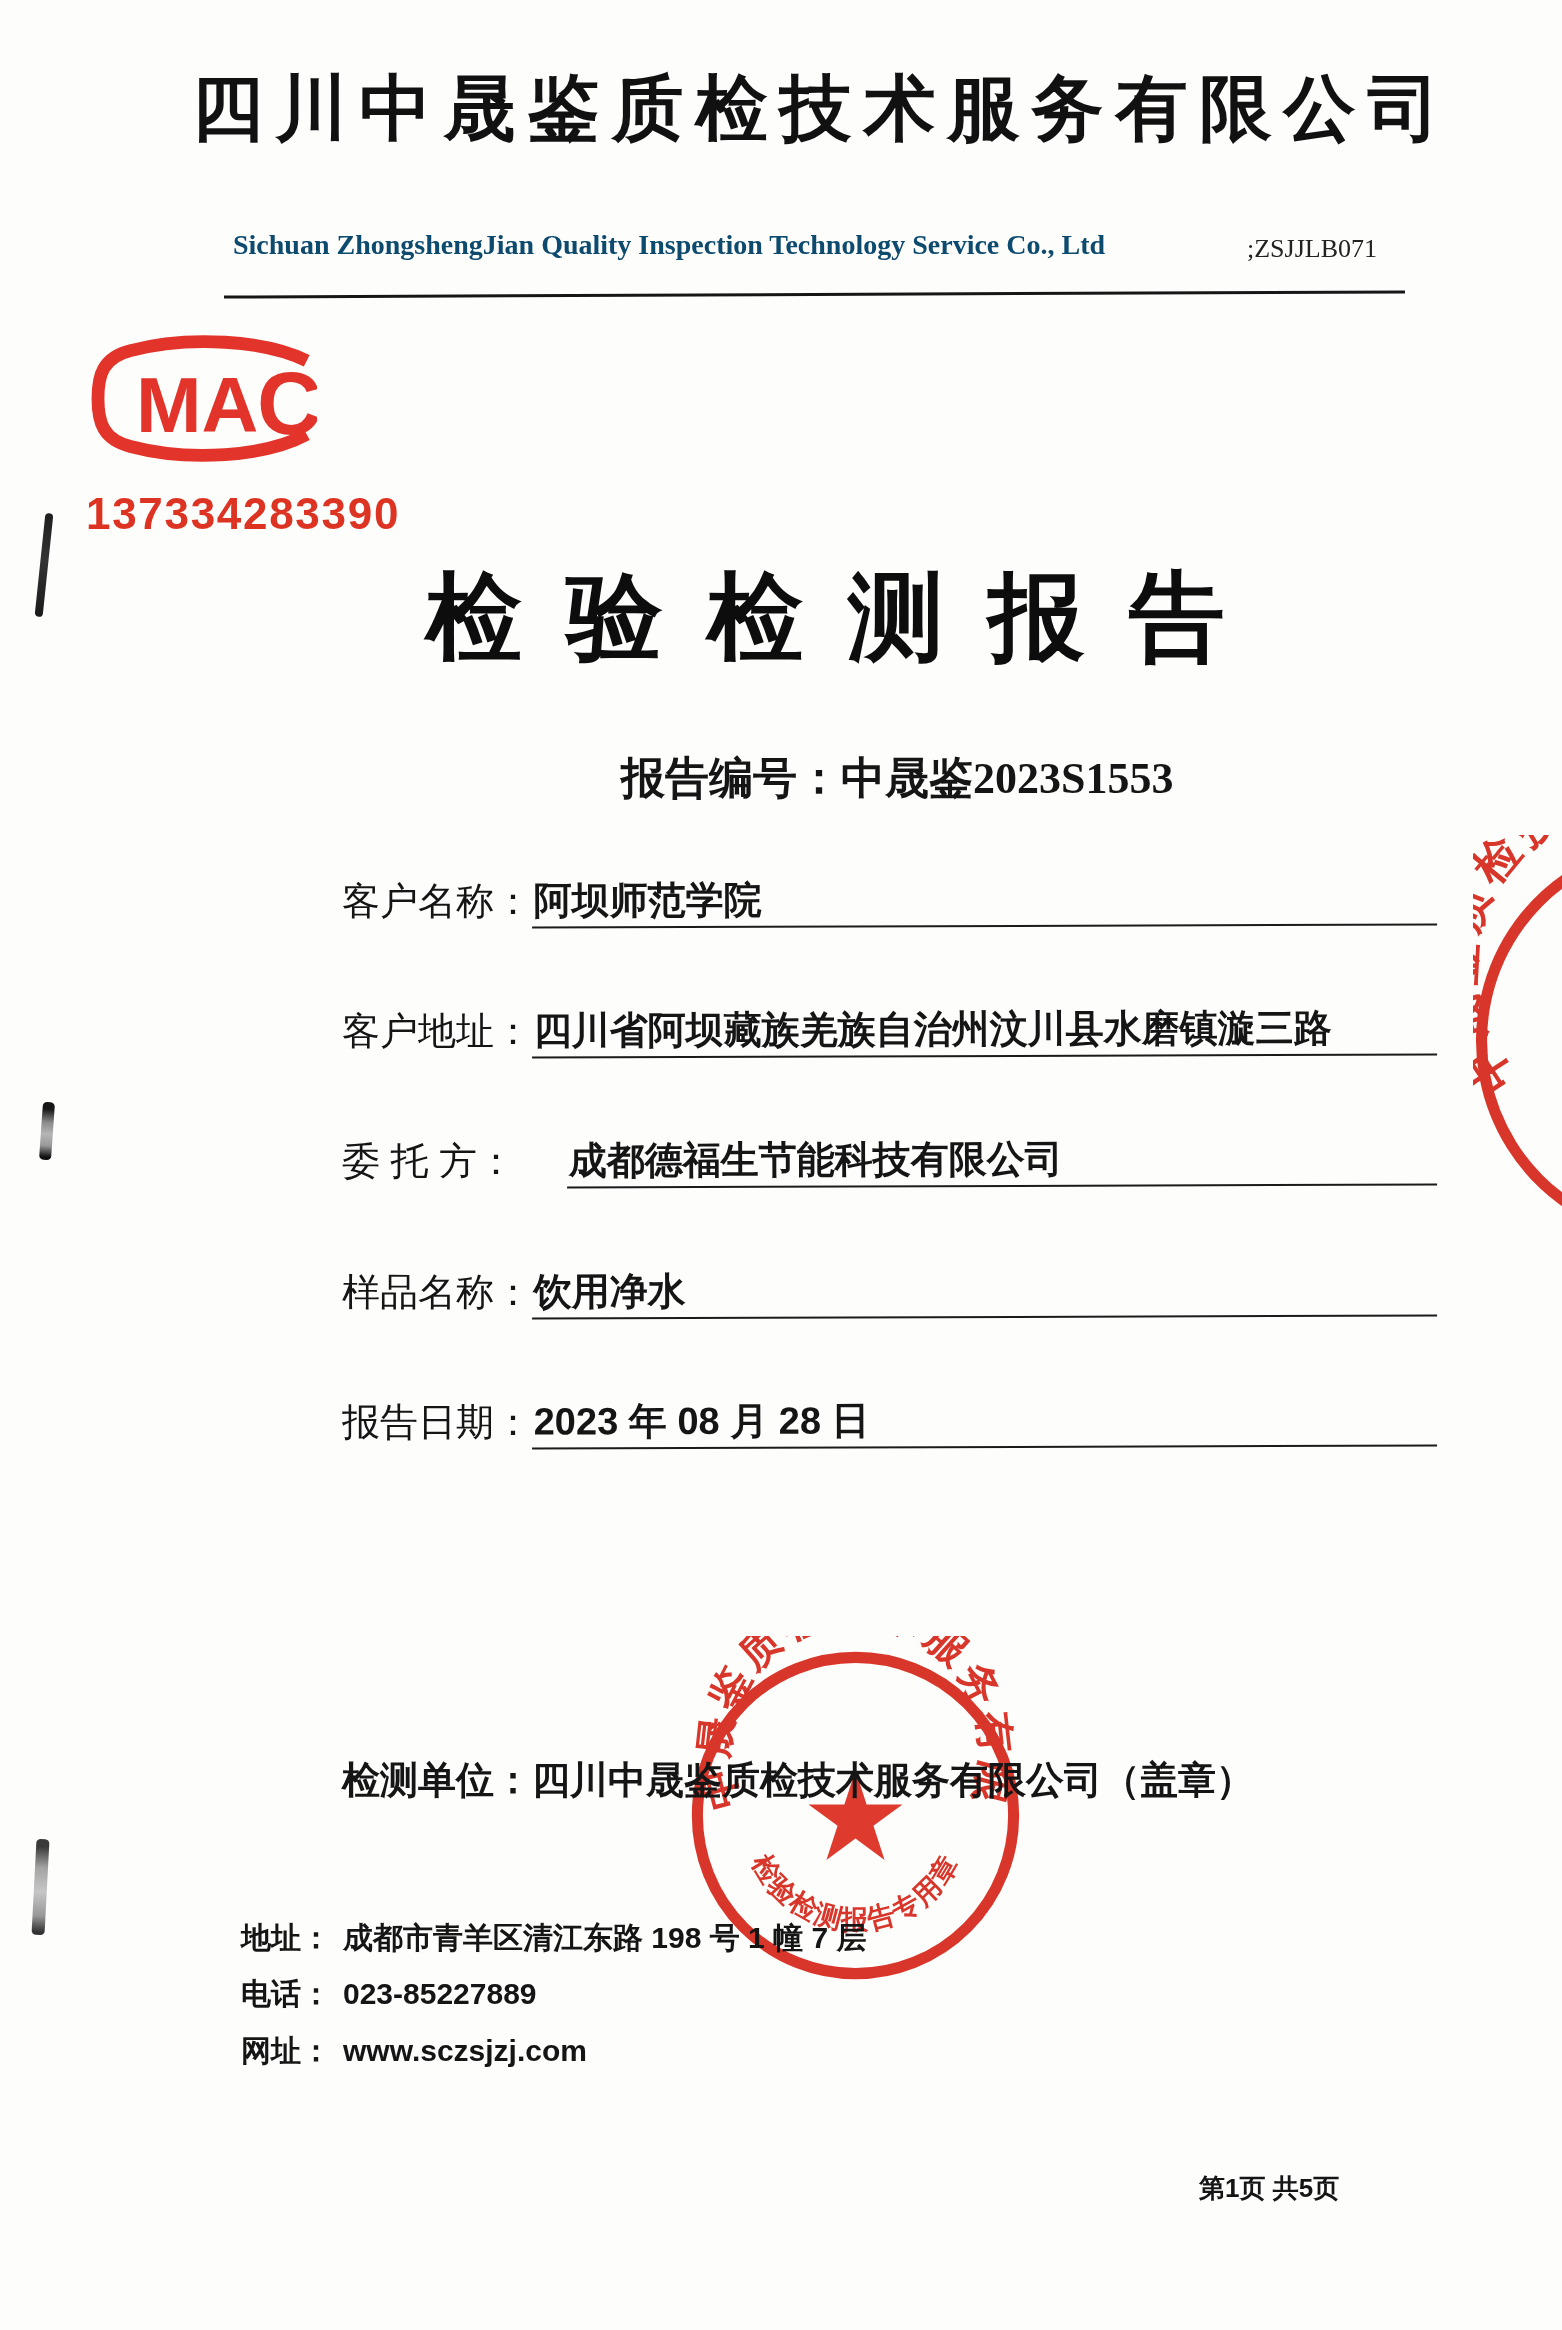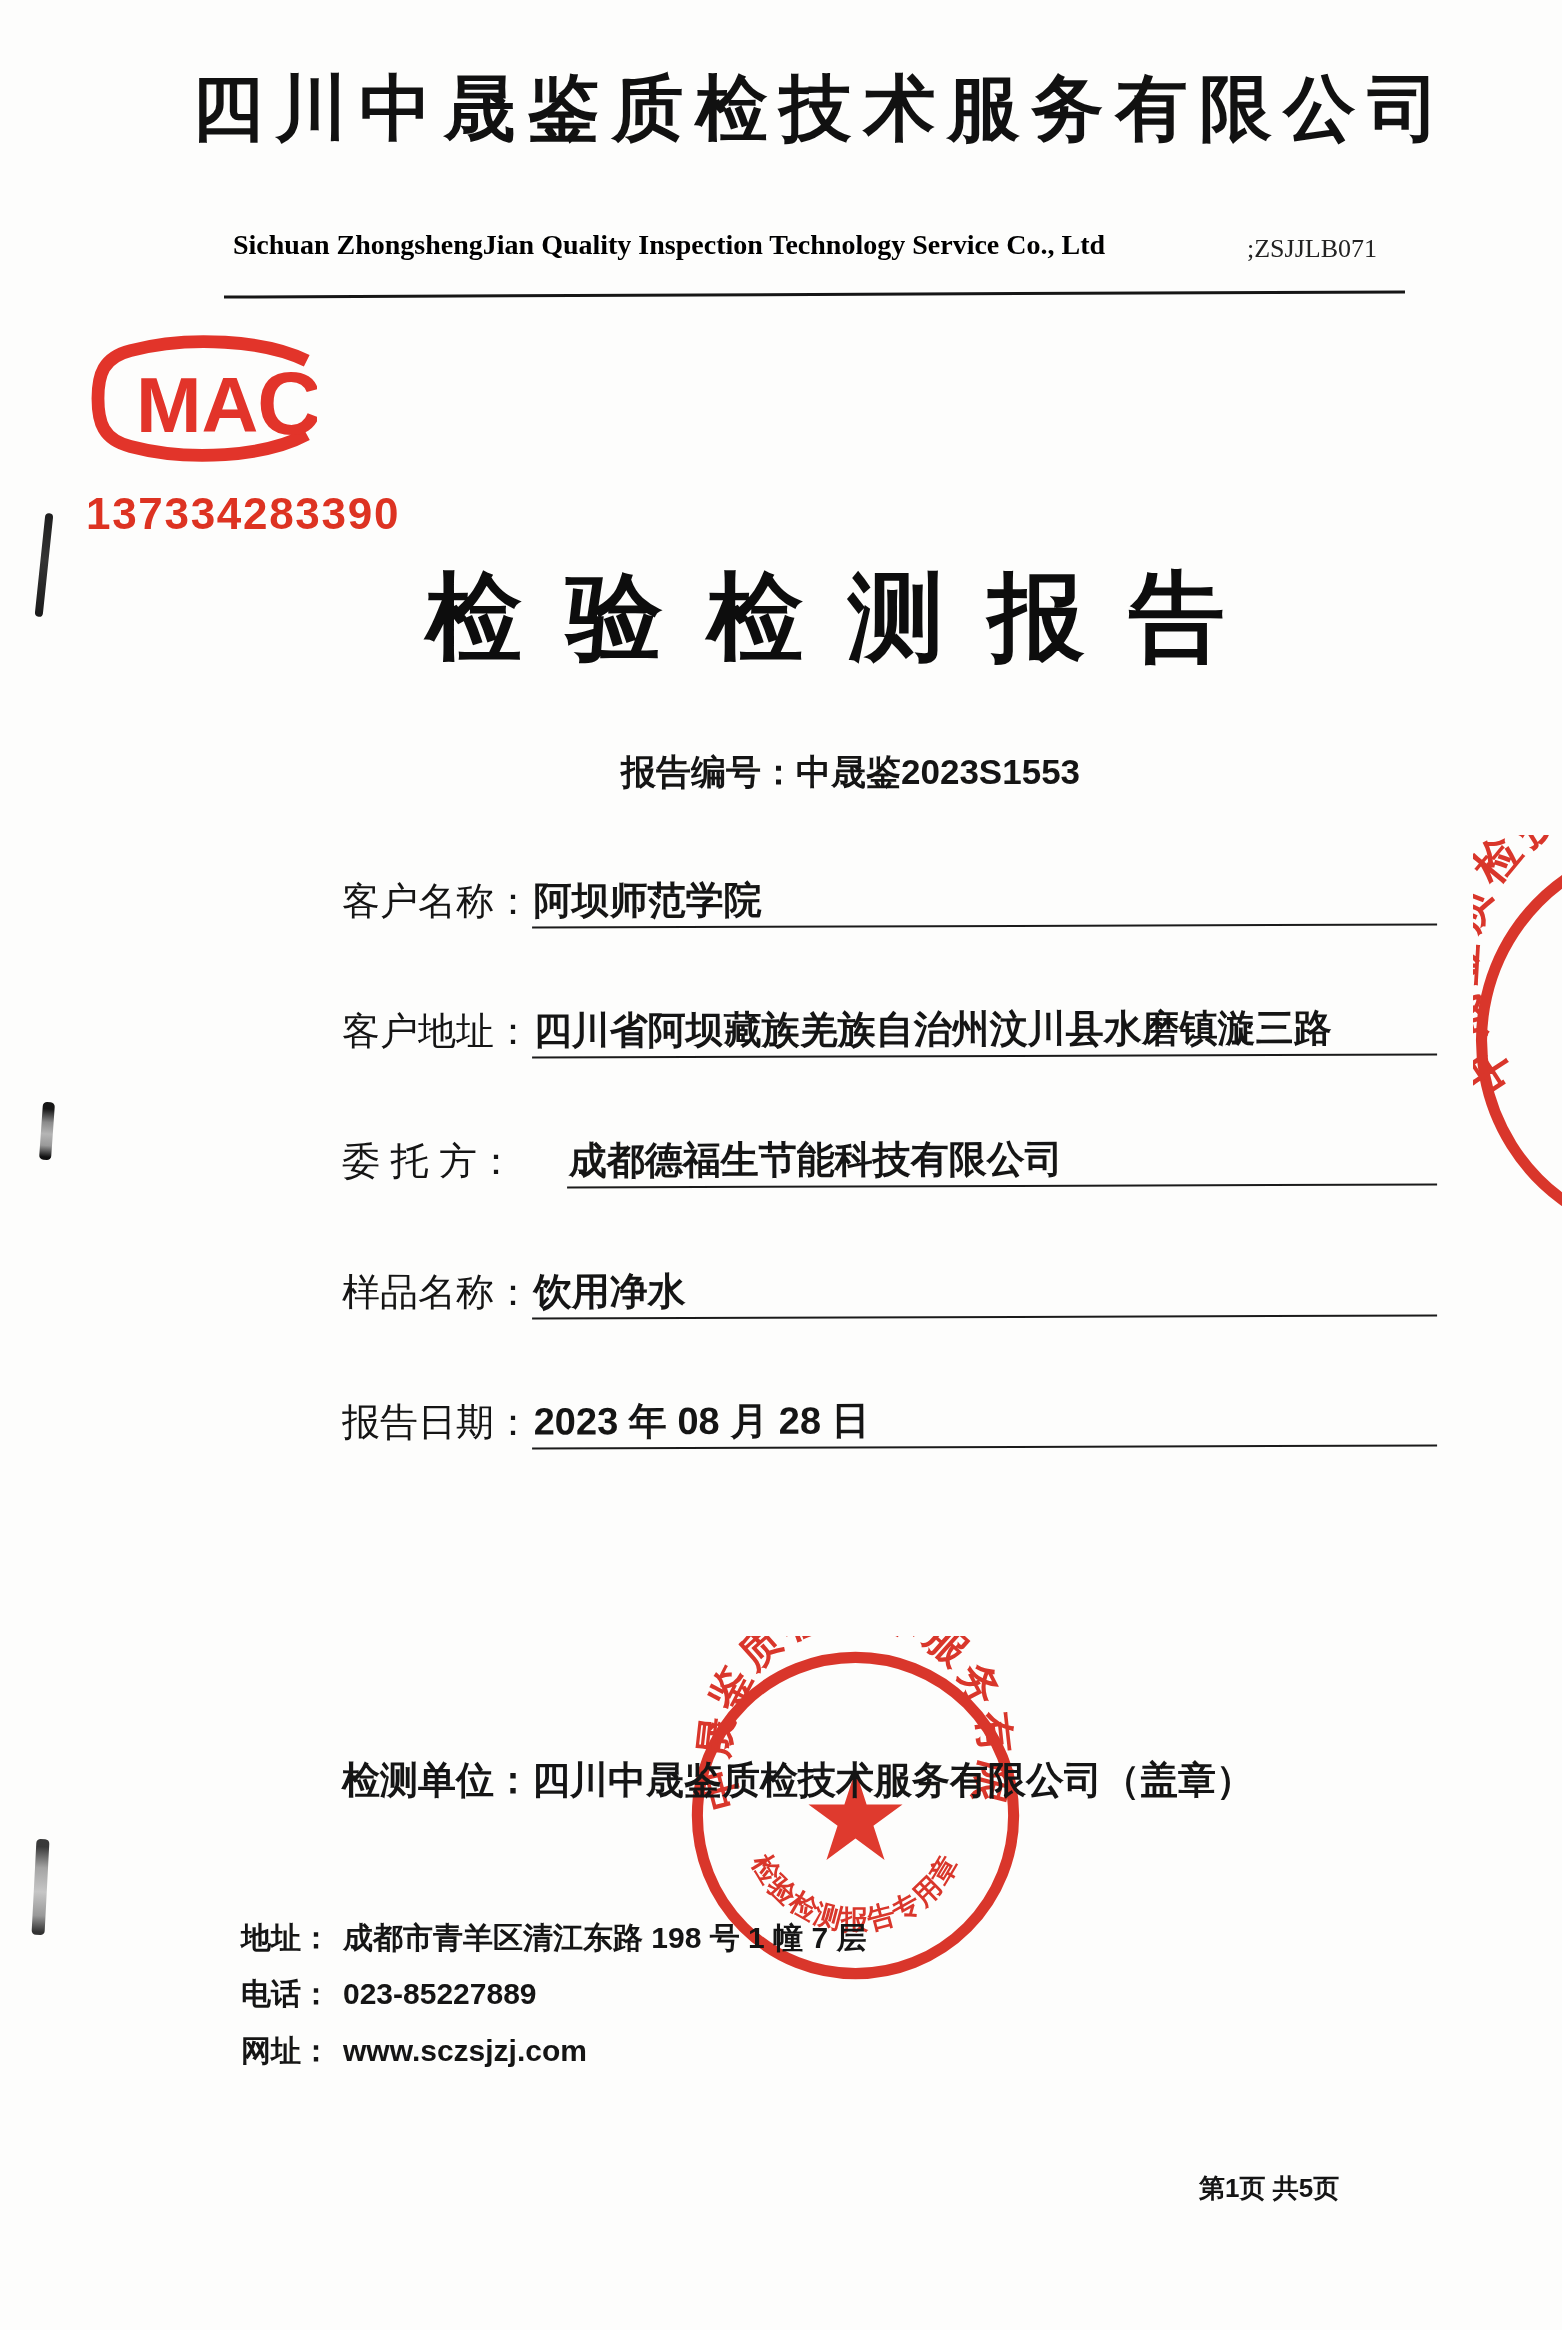--- a/index.html
+++ b/index.html
@@ -7,40 +7,40 @@
        font-family:"Liberation Sans",sans-serif;color:#151515;}
   #page{position:absolute;inset:0;overflow:hidden;}
 
   .abs{position:absolute;}
 
   
   .company-cn{left:40px;right:-40px;top:72px;text-align:center;
     font-family:"Liberation Serif",serif;font-weight:700;font-size:72px;
     letter-spacing:12px;line-height:1.05;color:#111;white-space:nowrap;z-index:2;}
   .company-en{left:233px;top:229px;font-family:"Liberation Serif",serif;
-    font-weight:700;font-size:28px;color:#000000;white-space:nowrap;z-index:2;}
+    font-weight:700;font-size:28px;color:#0c4a6e;white-space:nowrap;z-index:2;}
   .header-code{left:1247px;top:234px;font-family:"Liberation Serif",serif;
     font-weight:400;font-size:26px;color:#222;z-index:2;}
   .header-rule{left:224px;top:293px;width:1181px;height:2.6px;background:#161616;
     transform:rotate(-0.25deg);z-index:2;}
 
   
   .cma-box{left:86px;top:330px;width:231px;height:137px;z-index:2;}
   .cma-number{left:86px;top:489px;width:240px;font-weight:700;font-size:44px;
     letter-spacing:1.7px;color:#dd3322;white-space:nowrap;z-index:2;
     font-family:"Liberation Sans",sans-serif;}
 
   
   .main-title{left:49px;right:-49px;top:554px;text-align:center;
     font-family:"Liberation Serif",serif;font-weight:700;font-size:96px;
     letter-spacing:10.3px;color:#0d0d0d;white-space:nowrap;z-index:2;}
 
   
-  .report-no{left:621px;top:749px;font-size:35px;font-weight:700;
-    white-space:nowrap;z-index:2;}
+  .report-no{left:621px;top:749px;font-size:44px;font-weight:700;
+    white-space:nowrap;z-index:2;font-family:Liberation Serif, serif;}
 
   
   .field-row{left:342px;width:1095px;height:60px;display:flex;
     align-items:flex-end;z-index:2;}
   .field-label{display:inline-block;width:190px;font-size:38px;font-weight:400;
     white-space:nowrap;flex:0 0 auto;}
   .field-value-wrap{flex:1 1 auto;border-bottom:2.6px solid #1b1b1b;
     transform:rotate(-0.2deg);}
   .field-value{font-size:38px;font-weight:700;white-space:nowrap;
     padding:0 0 1.7px 1.7px;}

